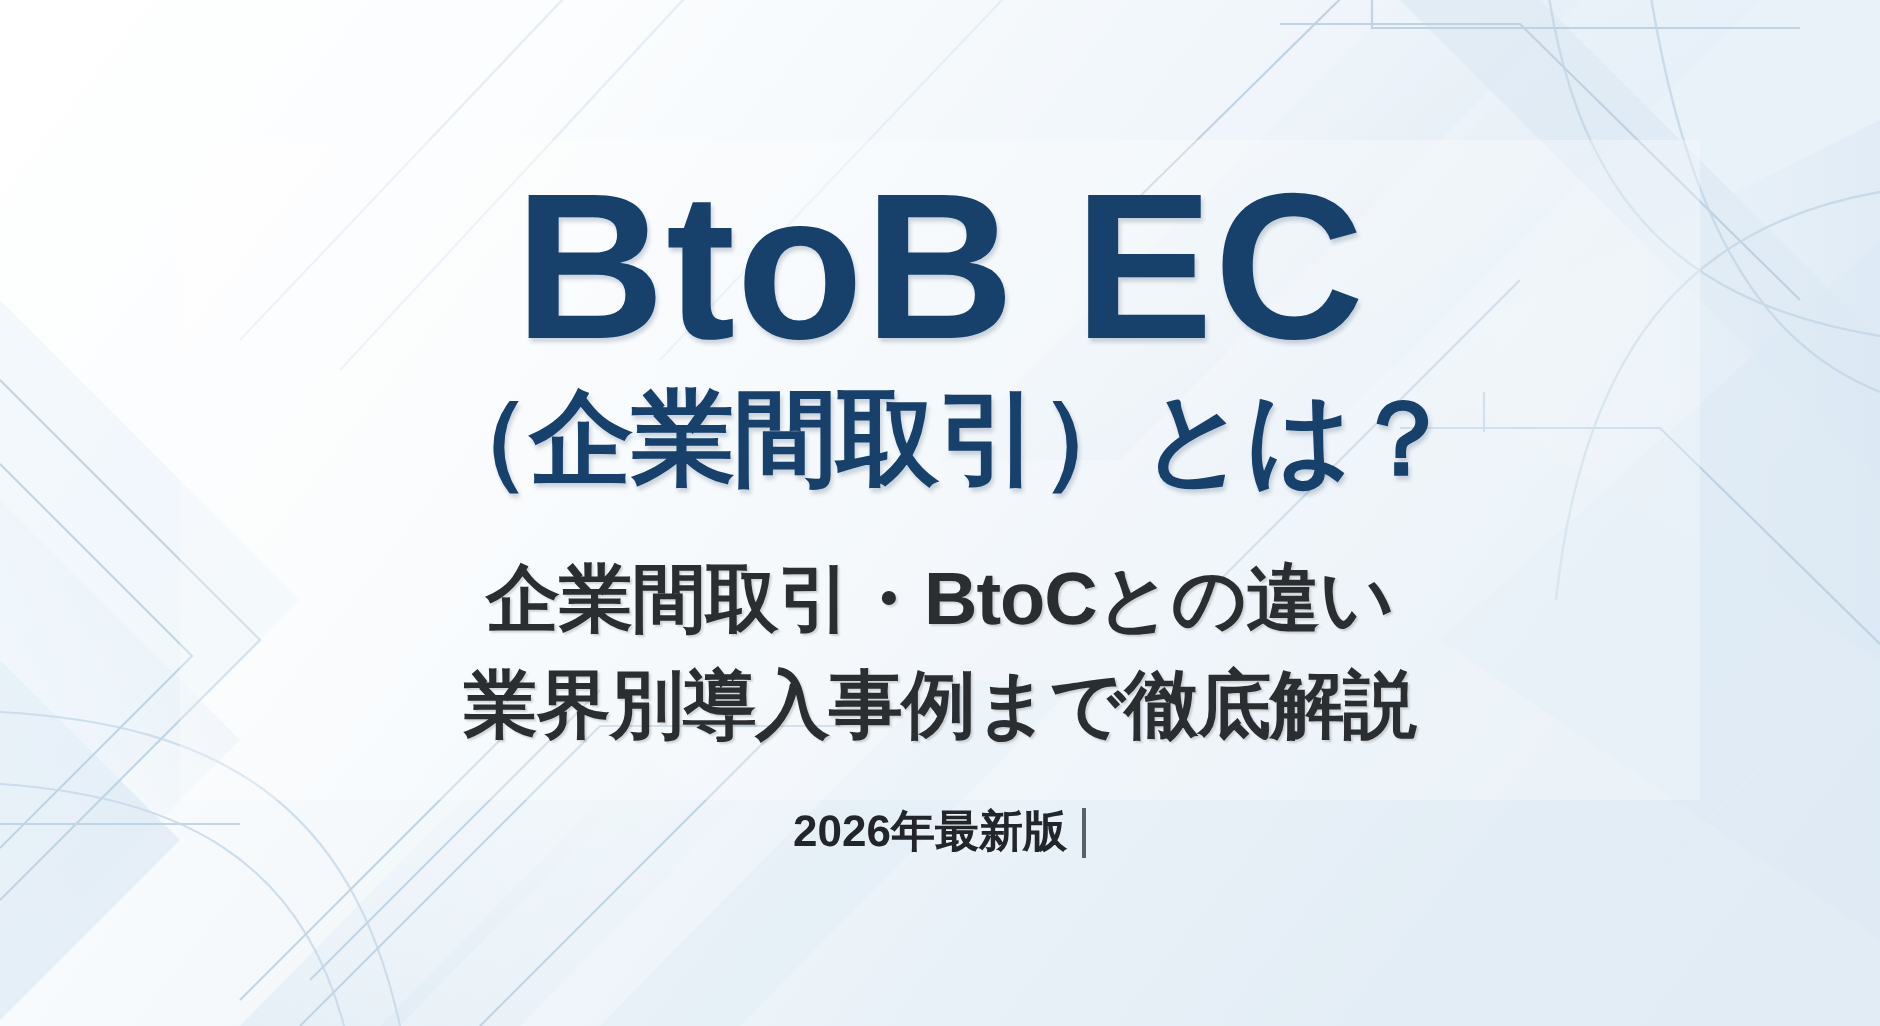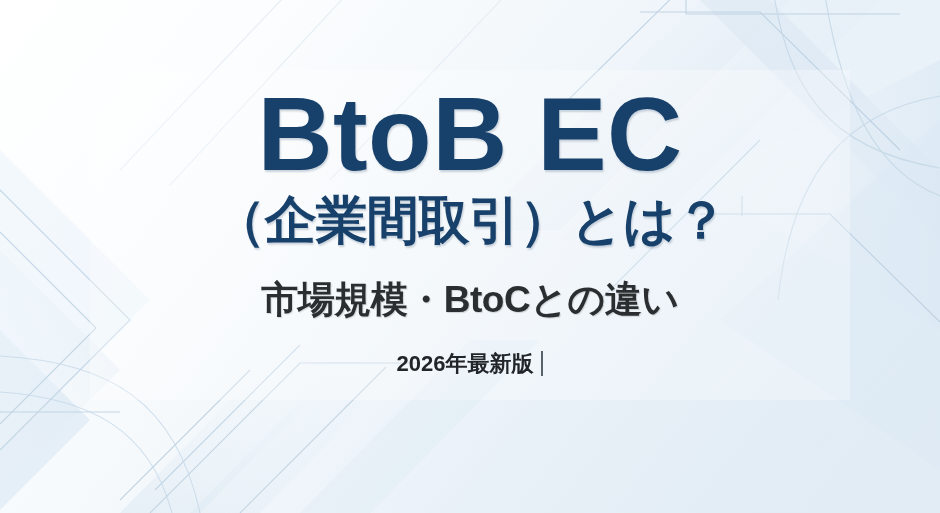--- a/index.html
+++ b/index.html
@@ -193,21 +193,22 @@
     </svg>
   </div>
 
   <div class="content">
 
     <h1 class="title-main">BtoB EC</h1>
 
     <h2 class="title-sub">（企業間取引）とは？</h2>
 
     <p class="lede">
-      <span class="lede-line">市場規模・BtoCとの違い</span>
+      <span class="lede-line">企業間取引・BtoCとの違い</span>
+      <span class="lede-line">業界別導入事例まで徹底解説</span>
     </p>
 
     <div class="meta">
       <span>2026年最新版</span>
       <span class="meta-sep"></span>
     </div>
 
   </div>
 </div>
 

